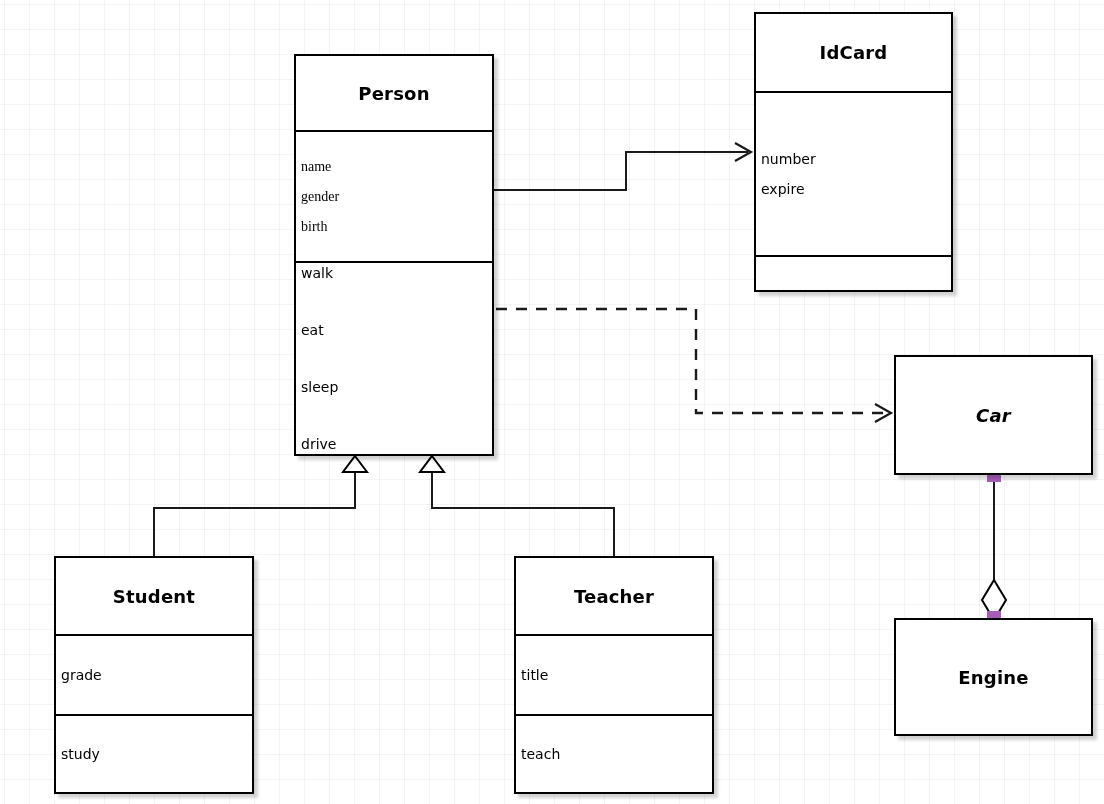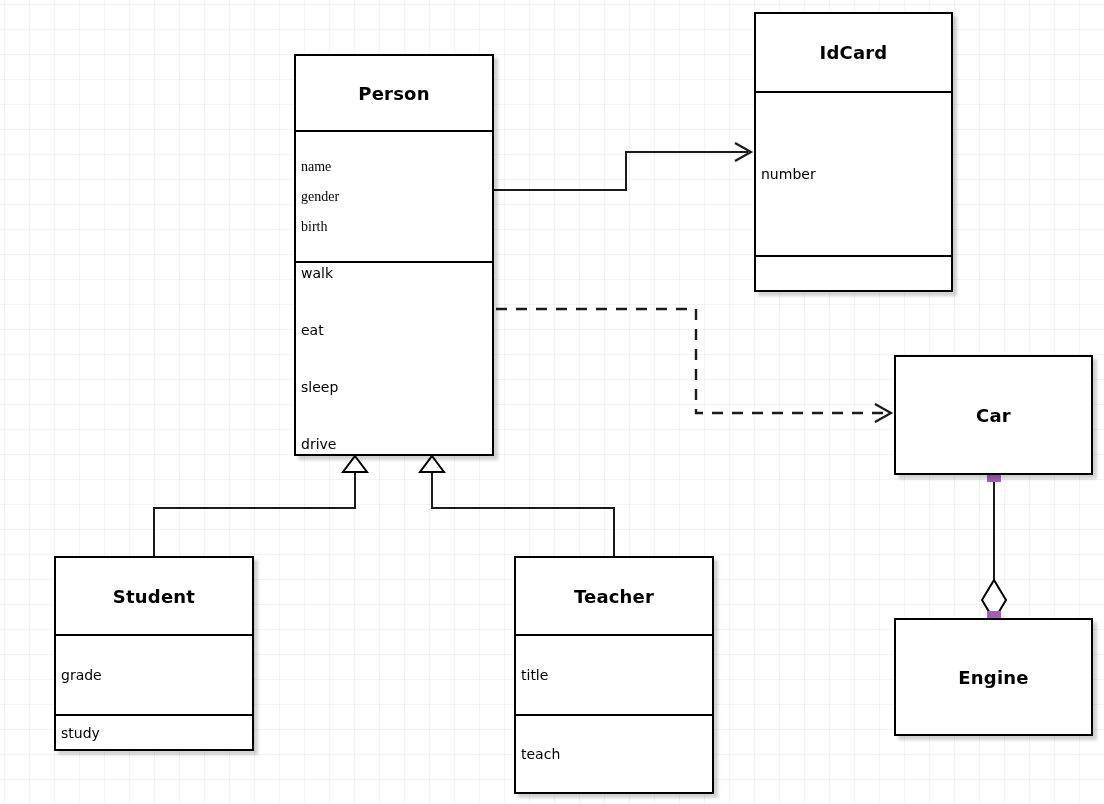--- a/index.html
+++ b/index.html
@@ -147,45 +147,46 @@
       <div class="member">eat</div>
       <div class="member">sleep</div>
       <div class="member">drive</div>
     </div>
   </div>
 
   <div class="uml-class" style="left:754px; top:12px; width:199px; height:280px;">
     <div class="compartment cls-title" style="height:77px;">IdCard</div>
     <div class="compartment cls-members" style="height:164px;">
       <div class="member">number</div>
+      <div class="member">expire</div>
     </div>
     <div class="compartment cls-members cls-empty" style="flex:1;"></div>
   </div>
 
-  <div class="uml-class" style="left:54px; top:556px; width:200px; height:195px;">
+  <div class="uml-class" style="left:54px; top:556px; width:200px; height:238px;">
     <div class="compartment cls-title" style="height:76px;">Student</div>
     <div class="compartment cls-members" style="height:80px;">
       <div class="member">grade</div>
     </div>
     <div class="compartment cls-members" style="flex:1;">
       <div class="member">study</div>
     </div>
   </div>
 
   <div class="uml-class" style="left:514px; top:556px; width:200px; height:238px;">
     <div class="compartment cls-title" style="height:76px;">Teacher</div>
     <div class="compartment cls-members" style="height:80px;">
       <div class="member">title</div>
     </div>
     <div class="compartment cls-members" style="flex:1;">
       <div class="member">teach</div>
     </div>
   </div>
 
   <div class="uml-class" style="left:894px; top:355px; width:199px; height:120px;">
-    <div class="compartment cls-title" style="flex:1;">Car</div>
+    <div class="compartment cls-title" style="flex:1;font-style:italic;">Car</div>
   </div>
 
   <div class="uml-class" style="left:894px; top:618px; width:199px; height:118px;">
     <div class="compartment cls-title" style="flex:1;">Engine</div>
   </div>
 
 </div>
 
 </body></html>

